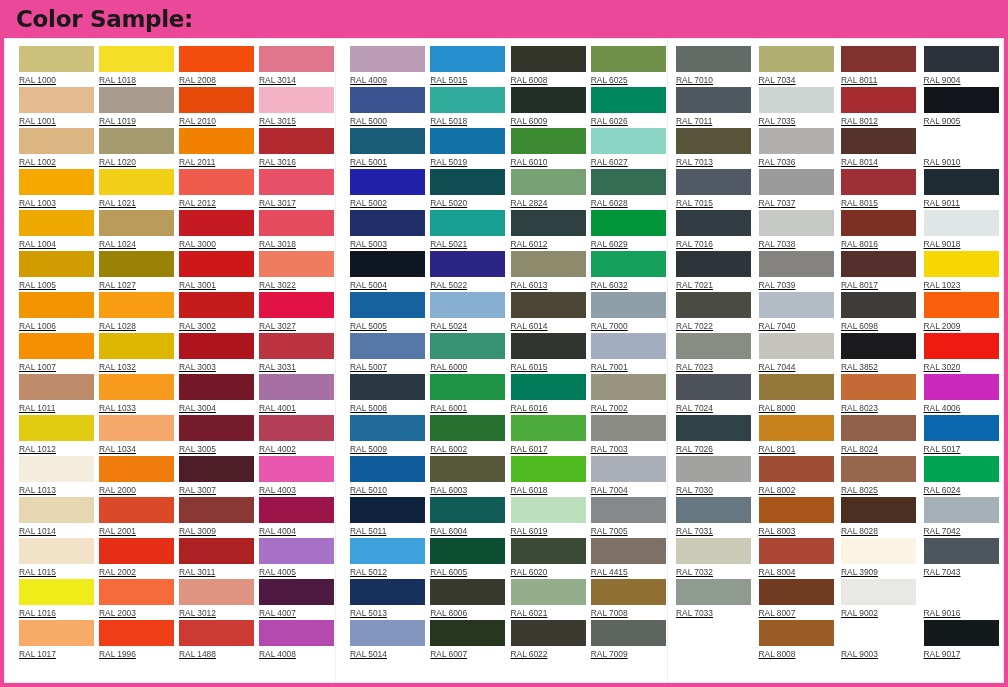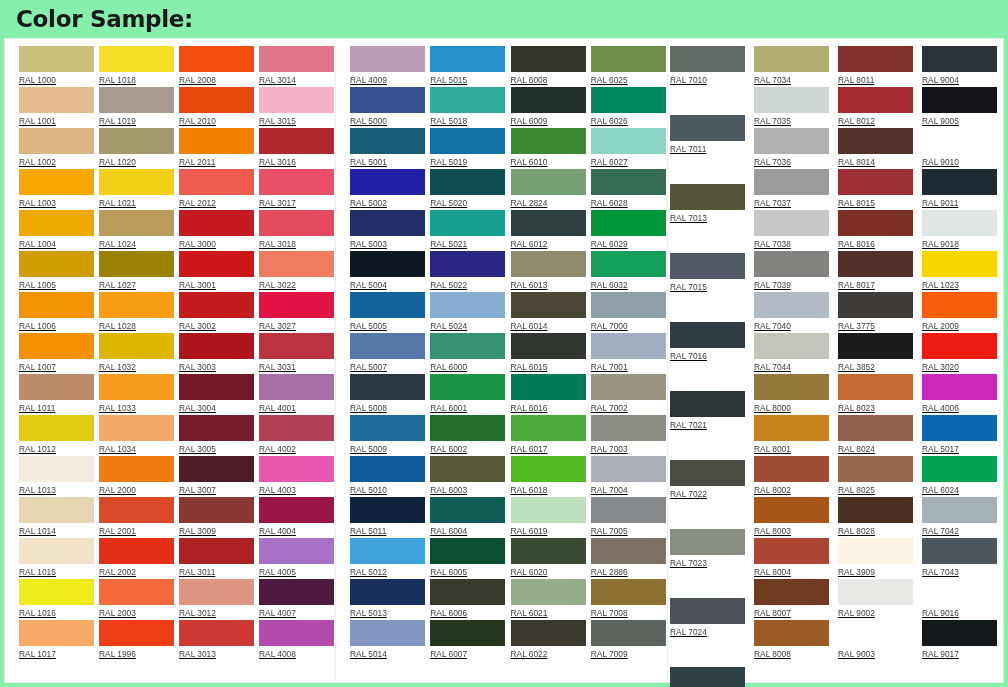--- a/index.html
+++ b/index.html
@@ -11,21 +11,21 @@
   body {
     width: 1008px;
     height: 687px;
     font-family: "Liberation Sans", sans-serif;
     overflow: hidden;
   }
   #page {
     position: relative;
     width: 1008px;
     height: 687px;
-    background: #86efac;
+    background: #ec4899;
   }
   #page-title {
     position: absolute;
     left: 16px;
     top: 6px;
     font-size: 23px;
     font-weight: bold;
     letter-spacing: -0.3px;
     color: #1a1a1a;
     font-family: "DejaVu Sans", sans-serif;
@@ -56,21 +56,21 @@
 
   .col {
     width: 82px;
     margin-left: 4px;
     display: flex;
     flex-direction: column;
     text-decoration: underline;
   }
   .panel-1 .col:first-child { margin-left: 14px; }
   .panel-2 .col:first-child { margin-left: 14px; }
-  .panel-3 .col:first-child { margin-left: 2px; gap: 28px; }
+  .panel-3 .col:first-child { margin-left: 8px; }
 
   .cell {
     height: 41px;
     position: relative;
   }
   .swatch {
     width: 75px;
     height: 26px;
     display: block;
   }
@@ -269,21 +269,21 @@
           <div class="cell">
             <div class="swatch" style="background-color: rgb(173, 33, 34);"></div>
             <div class="swatch-label">RAL 3011</div>
           </div>
           <div class="cell">
             <div class="swatch" style="background-color: rgb(222, 148, 128);"></div>
             <div class="swatch-label">RAL 3012</div>
           </div>
           <div class="cell">
             <div class="swatch" style="background-color: rgb(205, 58, 52);"></div>
-            <div class="swatch-label">RAL 3013</div>
+            <div class="swatch-label">RAL 1488</div>
           </div>
         </div>
         <div class="col">
           <div class="cell">
             <div class="swatch" style="background-color: rgb(224, 118, 139);"></div>
             <div class="swatch-label">RAL 3014</div>
           </div>
           <div class="cell">
             <div class="swatch" style="background-color: rgb(244, 178, 198);"></div>
             <div class="swatch-label">RAL 3015</div>
@@ -573,21 +573,21 @@
           <div class="cell">
             <div class="swatch" style="background-color: rgb(169, 174, 183);"></div>
             <div class="swatch-label">RAL 7004</div>
           </div>
           <div class="cell">
             <div class="swatch" style="background-color: rgb(133, 137, 139);"></div>
             <div class="swatch-label">RAL 7005</div>
           </div>
           <div class="cell">
             <div class="swatch" style="background-color: rgb(125, 112, 102);"></div>
-            <div class="swatch-label">RAL 2886</div>
+            <div class="swatch-label">RAL 4415</div>
           </div>
           <div class="cell">
             <div class="swatch" style="background-color: rgb(143, 112, 52);"></div>
             <div class="swatch-label">RAL 7008</div>
           </div>
           <div class="cell">
             <div class="swatch" style="background-color: rgb(94, 101, 95);"></div>
             <div class="swatch-label">RAL 7009</div>
           </div>
         </div>
@@ -733,21 +733,21 @@
           <div class="cell">
             <div class="swatch" style="background-color: rgb(124, 47, 34);"></div>
             <div class="swatch-label">RAL 8016</div>
           </div>
           <div class="cell">
             <div class="swatch" style="background-color: rgb(84, 48, 44);"></div>
             <div class="swatch-label">RAL 8017</div>
           </div>
           <div class="cell">
             <div class="swatch" style="background-color: rgb(63, 59, 57);"></div>
-            <div class="swatch-label">RAL 3775</div>
+            <div class="swatch-label">RAL 6098</div>
           </div>
           <div class="cell">
             <div class="swatch" style="background-color: rgb(27, 26, 28);"></div>
             <div class="swatch-label">RAL 3852</div>
           </div>
           <div class="cell">
             <div class="swatch" style="background-color: rgb(196, 107, 53);"></div>
             <div class="swatch-label">RAL 8023</div>
           </div>
           <div class="cell">

